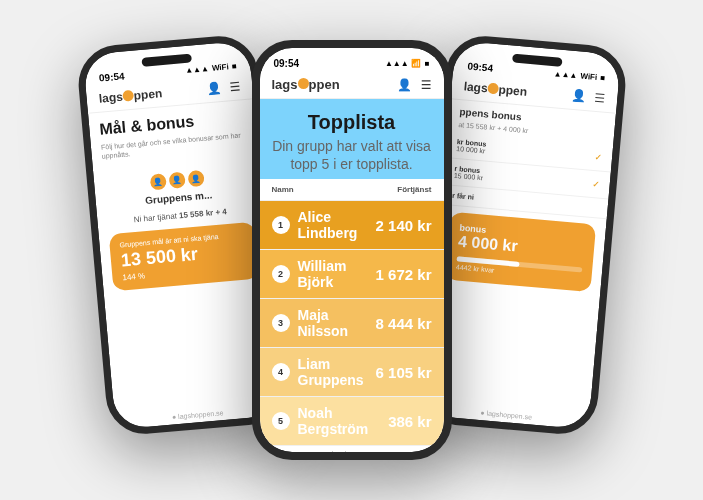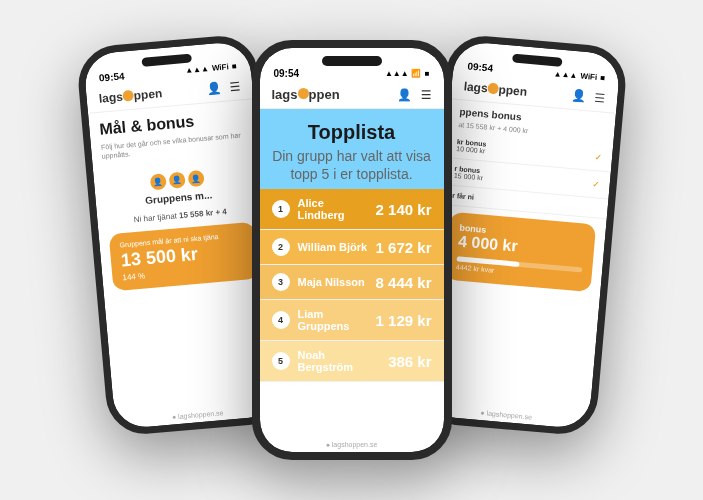--- a/index.html
+++ b/index.html
@@ -181,21 +181,21 @@
       align-items: center;
       justify-content: center;
       font-size: 9px;
       font-weight: 700;
       color: #333;
       flex-shrink: 0;
     }
 
     .row-name {
       flex: 1;
-      font-size: 11px;
+      font-size: 14px;
       font-weight: 700;
       color: #fff;
     }
 
     .row-amount {
       font-size: 15px;
       font-weight: 700;
       color: #fff;
     }
 
@@ -444,40 +444,44 @@
           <span class="header-icon">👤</span>
           <span class="header-icon">☰</span>
         </div>
       </div>
 
       <div class="page-title-section">
         <div class="page-title">Topplista</div>
         <div class="page-subtitle">Din grupp har valt att visa topp 5 i er topplista.</div>
       </div>
 
+      <div class="leaderboard-header">
+        <span>Namn</span>
+        <span>Förtjänst</span>
+      </div>
 
       <div class="leaderboard-row gold">
         <div class="rank-badge">1</div>
         <span class="row-name">Alice Lindberg</span>
         <span class="row-amount">2 140 kr</span>
       </div>
       <div class="leaderboard-row silver">
         <div class="rank-badge">2</div>
         <span class="row-name">William Björk</span>
         <span class="row-amount">1 672 kr</span>
       </div>
       <div class="leaderboard-row bronze">
         <div class="rank-badge">3</div>
         <span class="row-name">Maja Nilsson</span>
         <span class="row-amount">8 444 kr</span>
       </div>
       <div class="leaderboard-row rank4">
         <div class="rank-badge">4</div>
         <span class="row-name">Liam Gruppens</span>
-        <span class="row-amount">1 129 kr</span>
+        <span class="row-amount">6 105 kr</span>
       </div>
       <div class="leaderboard-row rank5">
         <div class="rank-badge">5</div>
         <span class="row-name">Noah Bergström</span>
         <span class="row-amount">386 kr</span>
       </div>
 
       <div class="phone-footer">
         <span>●</span>
         <span>lagshoppen.se</span>

